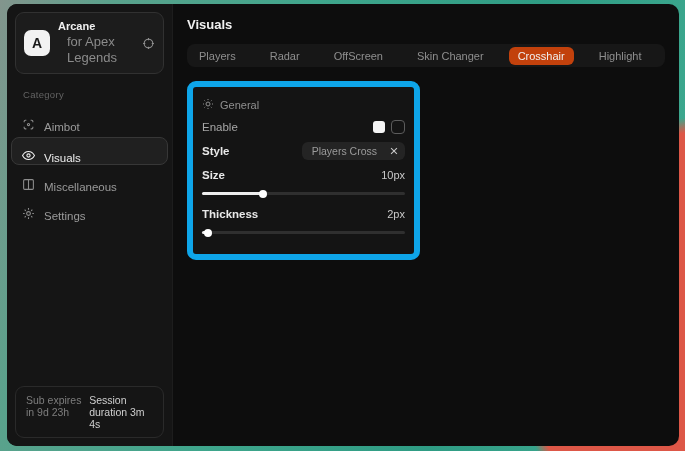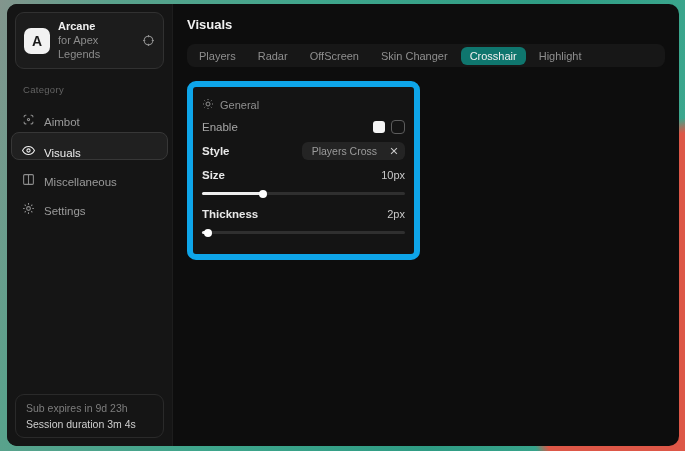--- a/index.html
+++ b/index.html
@@ -24,55 +24,55 @@
     margin:0 8px; background:#1c1c1c; border:1px solid #313131; border-radius:9px;
     padding:7px 8px; display:flex; align-items:center; gap:8px;
   }
   .app-logo {
     width:26px; height:26px; border-radius:7px; background:#f2f2f2; color:#1a1a1a;
     font-weight:bold; font-size:14px; display:flex; align-items:center; justify-content:center;
     flex-shrink:0;
   }
   .app-meta { flex:1; line-height:1.25; }
   .app-name { color:#f0f0f0; font-size:11px; font-weight:bold; }
-  .app-sub { color:#8b8b8b; font-size:11px; }
+  .app-sub { color:#8b8b8b; font-size:13px;margin-left:9px; }
   .app-card .icon-btn { color:#8f8f8f; display:flex; cursor:pointer; }
   .category {
     color:#636363; font-size:9.5px; margin:15px 16px 8px; letter-spacing:0.3px;
   }
   .nav { display:flex; flex-direction:column; gap:3px; padding:0 4px; }
   .nav-item {
     display:flex; align-items:flex-end; gap:9px; height:26px; padding:0 10px;
     border:1px solid transparent; border-radius:8px; color:#9a9a9a; font-size:11.5px;
     cursor:pointer;
   }
   .nav-item svg { stroke:#8d8d8d; }
   .nav-item.selected {
     background:#202020; border-color:#373737; color:#ededed; height:28px;
   }
   .nav-item.selected svg { stroke:#ededed; }
   .spacer { flex:1; }
   .footer-card {
     margin:0 8px; border:1px solid #2a2a2a; border-radius:9px; padding:7px 10px;
-    display:flex; flex-direction:column; gap:4px;
+    display:flex; flex-direction:row; gap:4px;
   }
   .footer-line1 { color:#7d7d7d; font-size:10.5px; }
   .footer-line2 { color:#cfcfcf; font-size:10.5px; }
   
   .main { flex:1; padding:13px 14px; display:flex; flex-direction:column; }
   .page-title { color:#f1f1f1; font-size:13px; font-weight:bold; }
   .tabbar {
     margin-top:12px; background:#171717; border-radius:8px; height:23px;
-    display:flex; align-items:center; gap:4px; padding:0 3px; width:100%;
+    display:flex; align-items:center; gap:16px; padding:0 3px; width:100%;
   }
   .tab {
     color:#8f8f8f; font-size:11px; padding:3px 9px; border-radius:6px; cursor:pointer;
     white-space:nowrap;
   }
-  .tab.selected { background:#0f766e; color:#f0f0f0; }
+  .tab.selected { background:#c2410c; color:#f0f0f0; }
   .panel {
     margin-top:14px; width:233px; background:#141414; border:6px solid #0ea5e9;
     border-radius:9px; padding:9px 9px 12px;
   }
   .panel-header { display:flex; align-items:center; gap:6px; color:#8f8f8f; font-size:11px; height:18px; }
   .panel-header svg { stroke:#8f8f8f; }
   .row { display:flex; align-items:center; justify-content:space-between; height:22px; margin-top:2px; }
   .row-label-dim { color:#a7a7a7; font-size:11.5px; }
   .row-label { color:#e8e8e8; font-size:11.5px; font-weight:bold; }
   .row-value { color:#c9c9c9; font-size:11px; }

